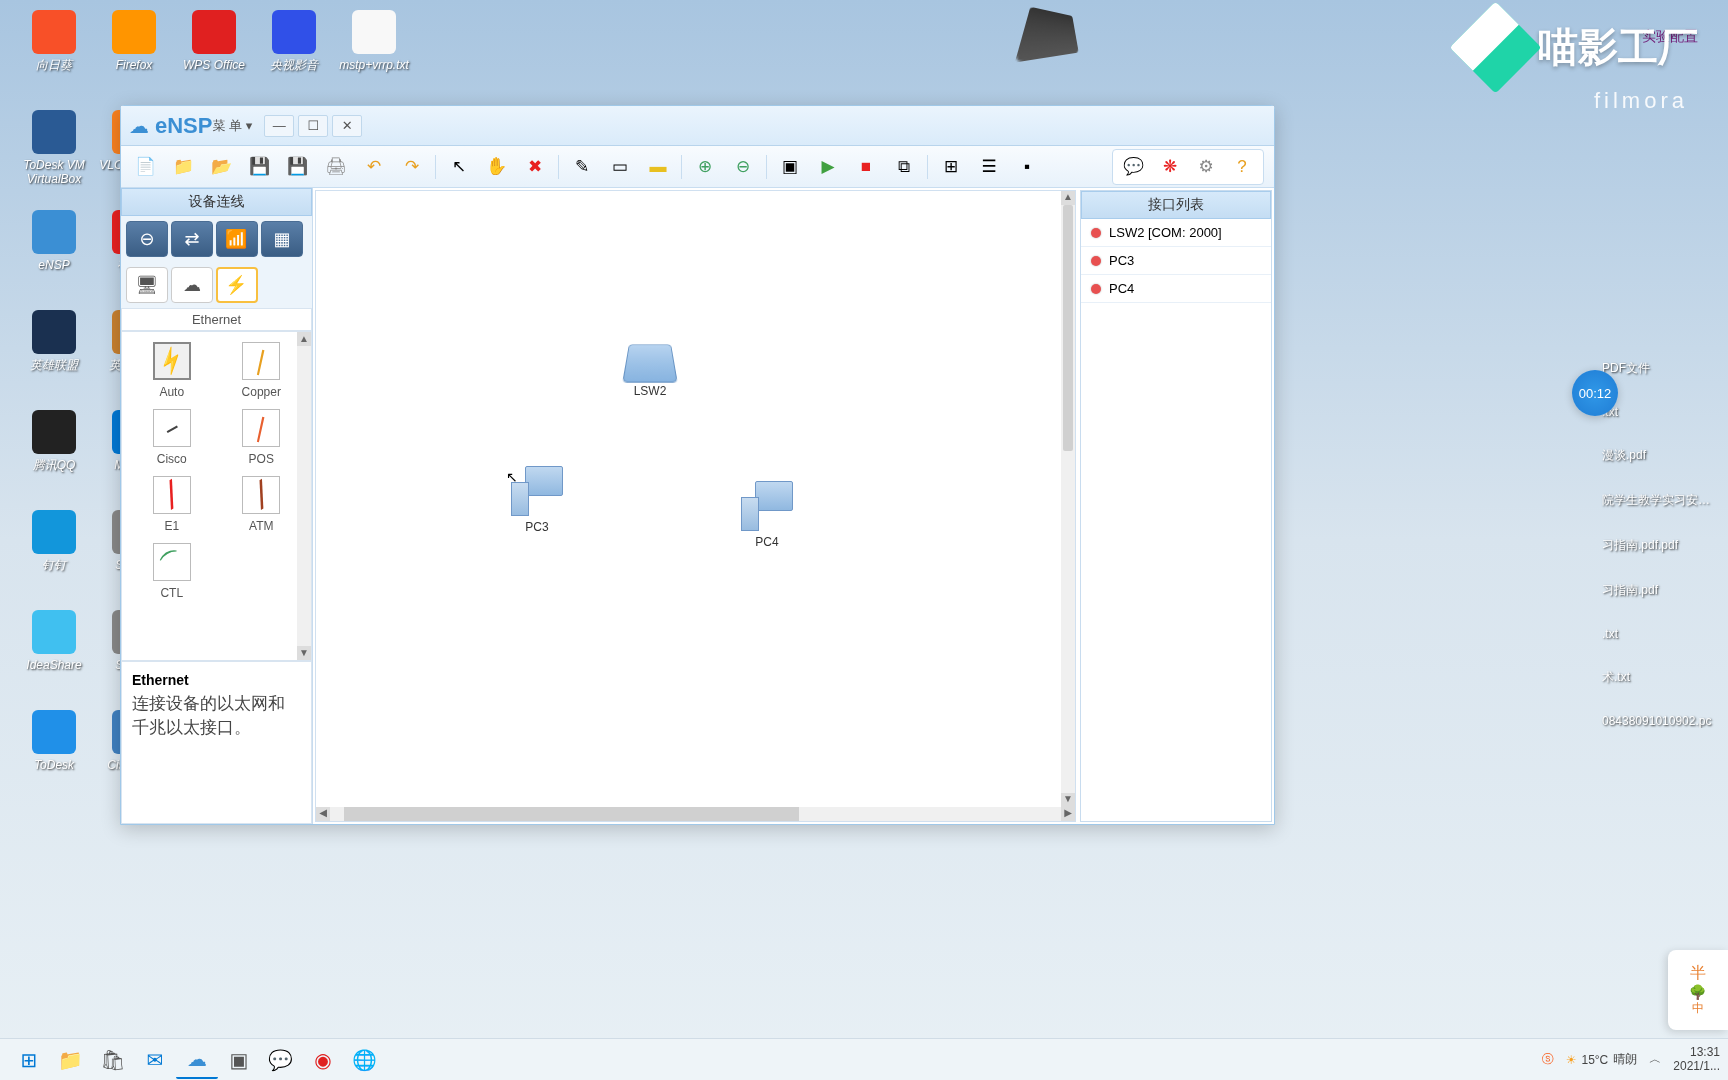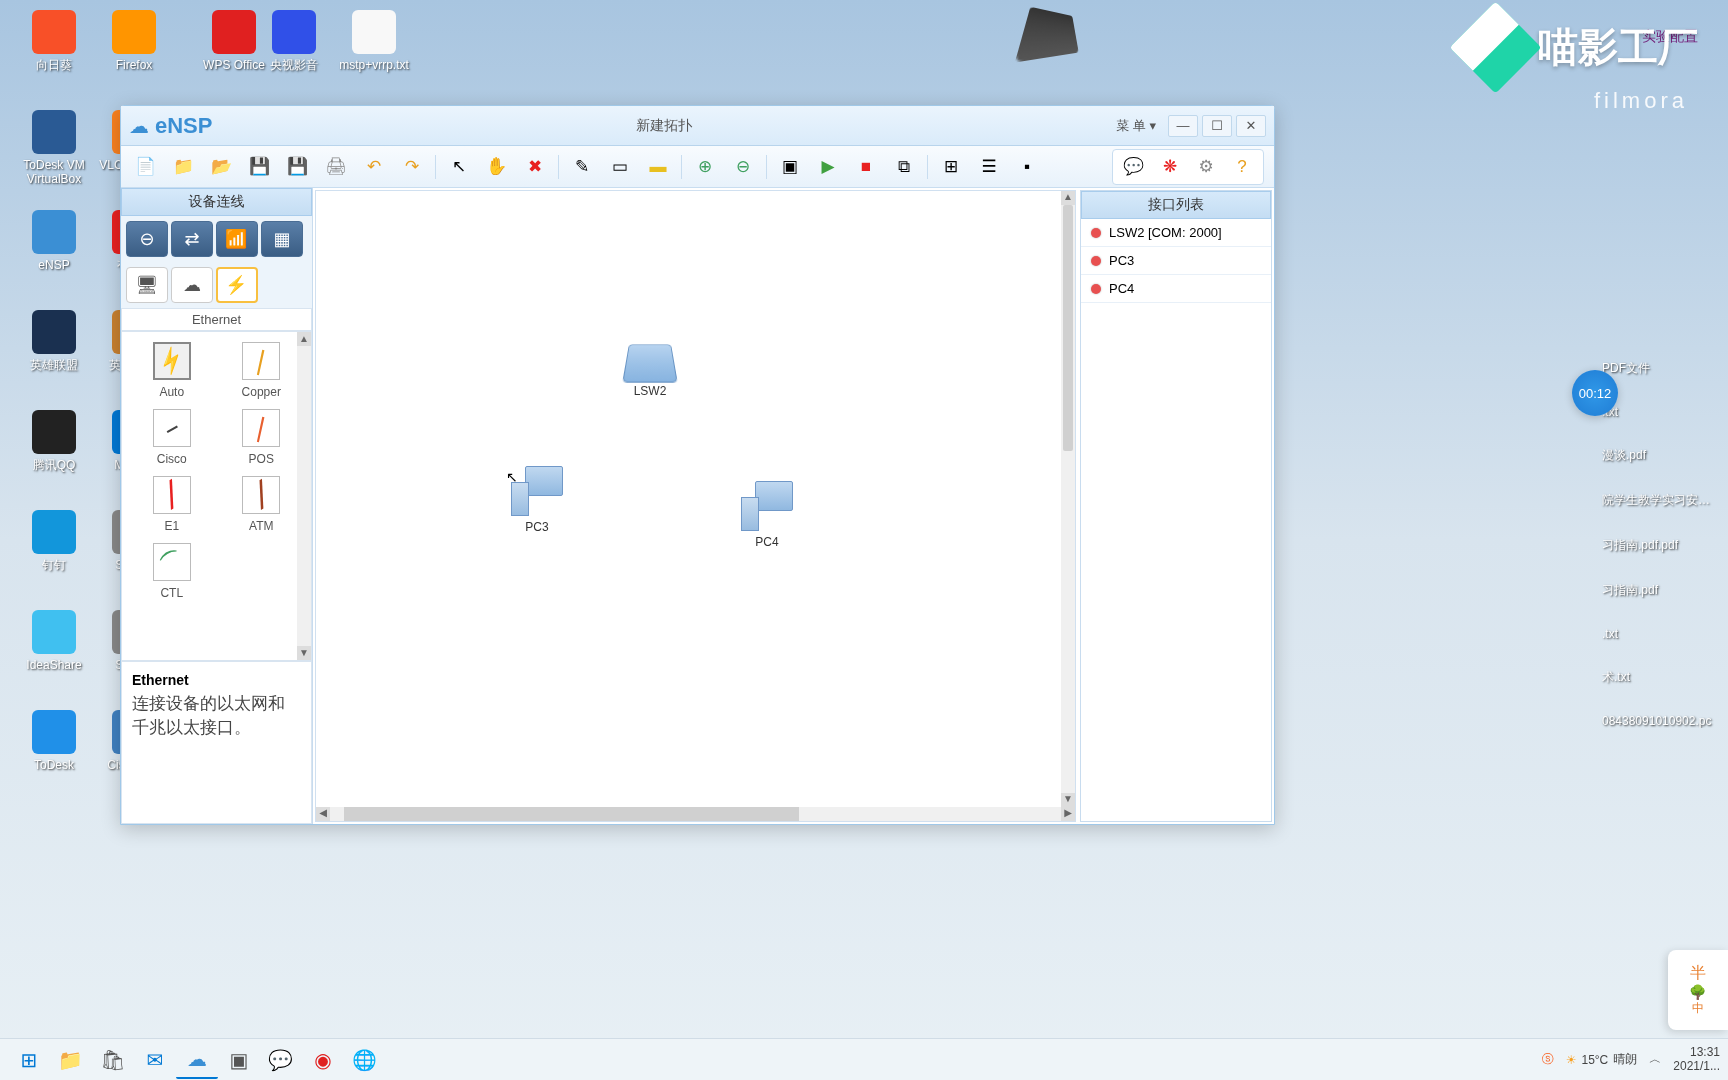--- a/index.html
+++ b/index.html
@@ -1,19 +1,19 @@
 <!DOCTYPE html>
 <html><head>
 <meta charset="utf-8">
 <style>
 * { margin: 0; padding: 0; box-sizing: border-box; font-family: "Microsoft YaHei", Arial, sans-serif; }
 body { width: 1728px; height: 1080px; background: linear-gradient(180deg, #a8c5e0 0%, #d8e4ee 50%, #e8f0f5 100%); position: relative; overflow: hidden; }
 
 
-.desktop-icon { position: absolute; width: 72px; text-align: center; cursor: pointer; }
+.desktop-icon { position: absolute; width: 72px; text-align: center; cursor: pointer; font-style: italic; }
 .desktop-icon .icon-img { width: 44px; height: 44px; margin: 0 auto 4px; border-radius: 6px; }
 .desktop-icon .label { color: #fff; font-size: 12px; text-shadow: 1px 1px 2px rgba(0,0,0,0.8); line-height: 1.2; }
 
 
 .ensp-window { position: absolute; left: 120px; top: 105px; width: 1155px; height: 720px; background: #fff; border: 1px solid #a0c8e8; border-radius: 4px 4px 0 0; box-shadow: 0 4px 20px rgba(0,0,0,0.2); }
 .titlebar { height: 40px; background: linear-gradient(#eaf4fd, #daebfa); border-bottom: 1px solid #b8d4ec; display: flex; align-items: center; padding: 0 8px; }
 .app-name { font-size: 22px; font-weight: bold; color: #3b8fd4; margin-left: 6px; }
 .title-text { flex: 1; text-align: center; color: #555; font-size: 14px; }
 .menu-dropdown { color: #555; font-size: 13px; margin-right: 12px; cursor: pointer; }
 .win-btns { display: flex; gap: 4px; }
@@ -98,21 +98,21 @@
 
 <div id="desktop-icons">
     <div class="desktop-icon" style="left: 18px; top: 10px;">
       <div class="icon-img" style="background:#f85028"></div>
       <div class="label">向日葵</div>
     </div>
     <div class="desktop-icon" style="left: 98px; top: 10px;">
       <div class="icon-img" style="background:#ff9500"></div>
       <div class="label">Firefox</div>
     </div>
-    <div class="desktop-icon" style="left: 178px; top: 10px; margin-left: 20px;">
+    <div class="desktop-icon" style="left: 178px; top: 10px;">
       <div class="icon-img" style="background:#e02020"></div>
       <div class="label">WPS Office</div>
     </div>
     <div class="desktop-icon" style="left: 258px; top: 10px;">
       <div class="icon-img" style="background:#3050e8"></div>
       <div class="label">央视影音</div>
     </div>
     <div class="desktop-icon" style="left: 338px; top: 10px;">
       <div class="icon-img" style="background:#f8f8f8"></div>
       <div class="label">mstp+vrrp.txt</div>
@@ -194,21 +194,20 @@
 <div class="watermark">
   <div class="wm-logo"></div>
   <div class="wm-text">喵影工厂</div>
 </div>
 <div class="wm-sub">filmora</div>
 
 <div class="ensp-window">
   <div class="titlebar">
     <span style="font-size:20px;color:#3b8fd4">☁</span>
     <span class="app-name">eNSP</span>
-    <span class="title-text">新建拓扑</span>
     <span class="menu-dropdown">菜 单 ▾</span>
     <div class="win-btns">
       <div class="win-btn">—</div>
       <div class="win-btn">☐</div>
       <div class="win-btn">✕</div>
     </div>
   </div>
 
   <div class="toolbar">
     <div class="tb-btn">📄</div>

